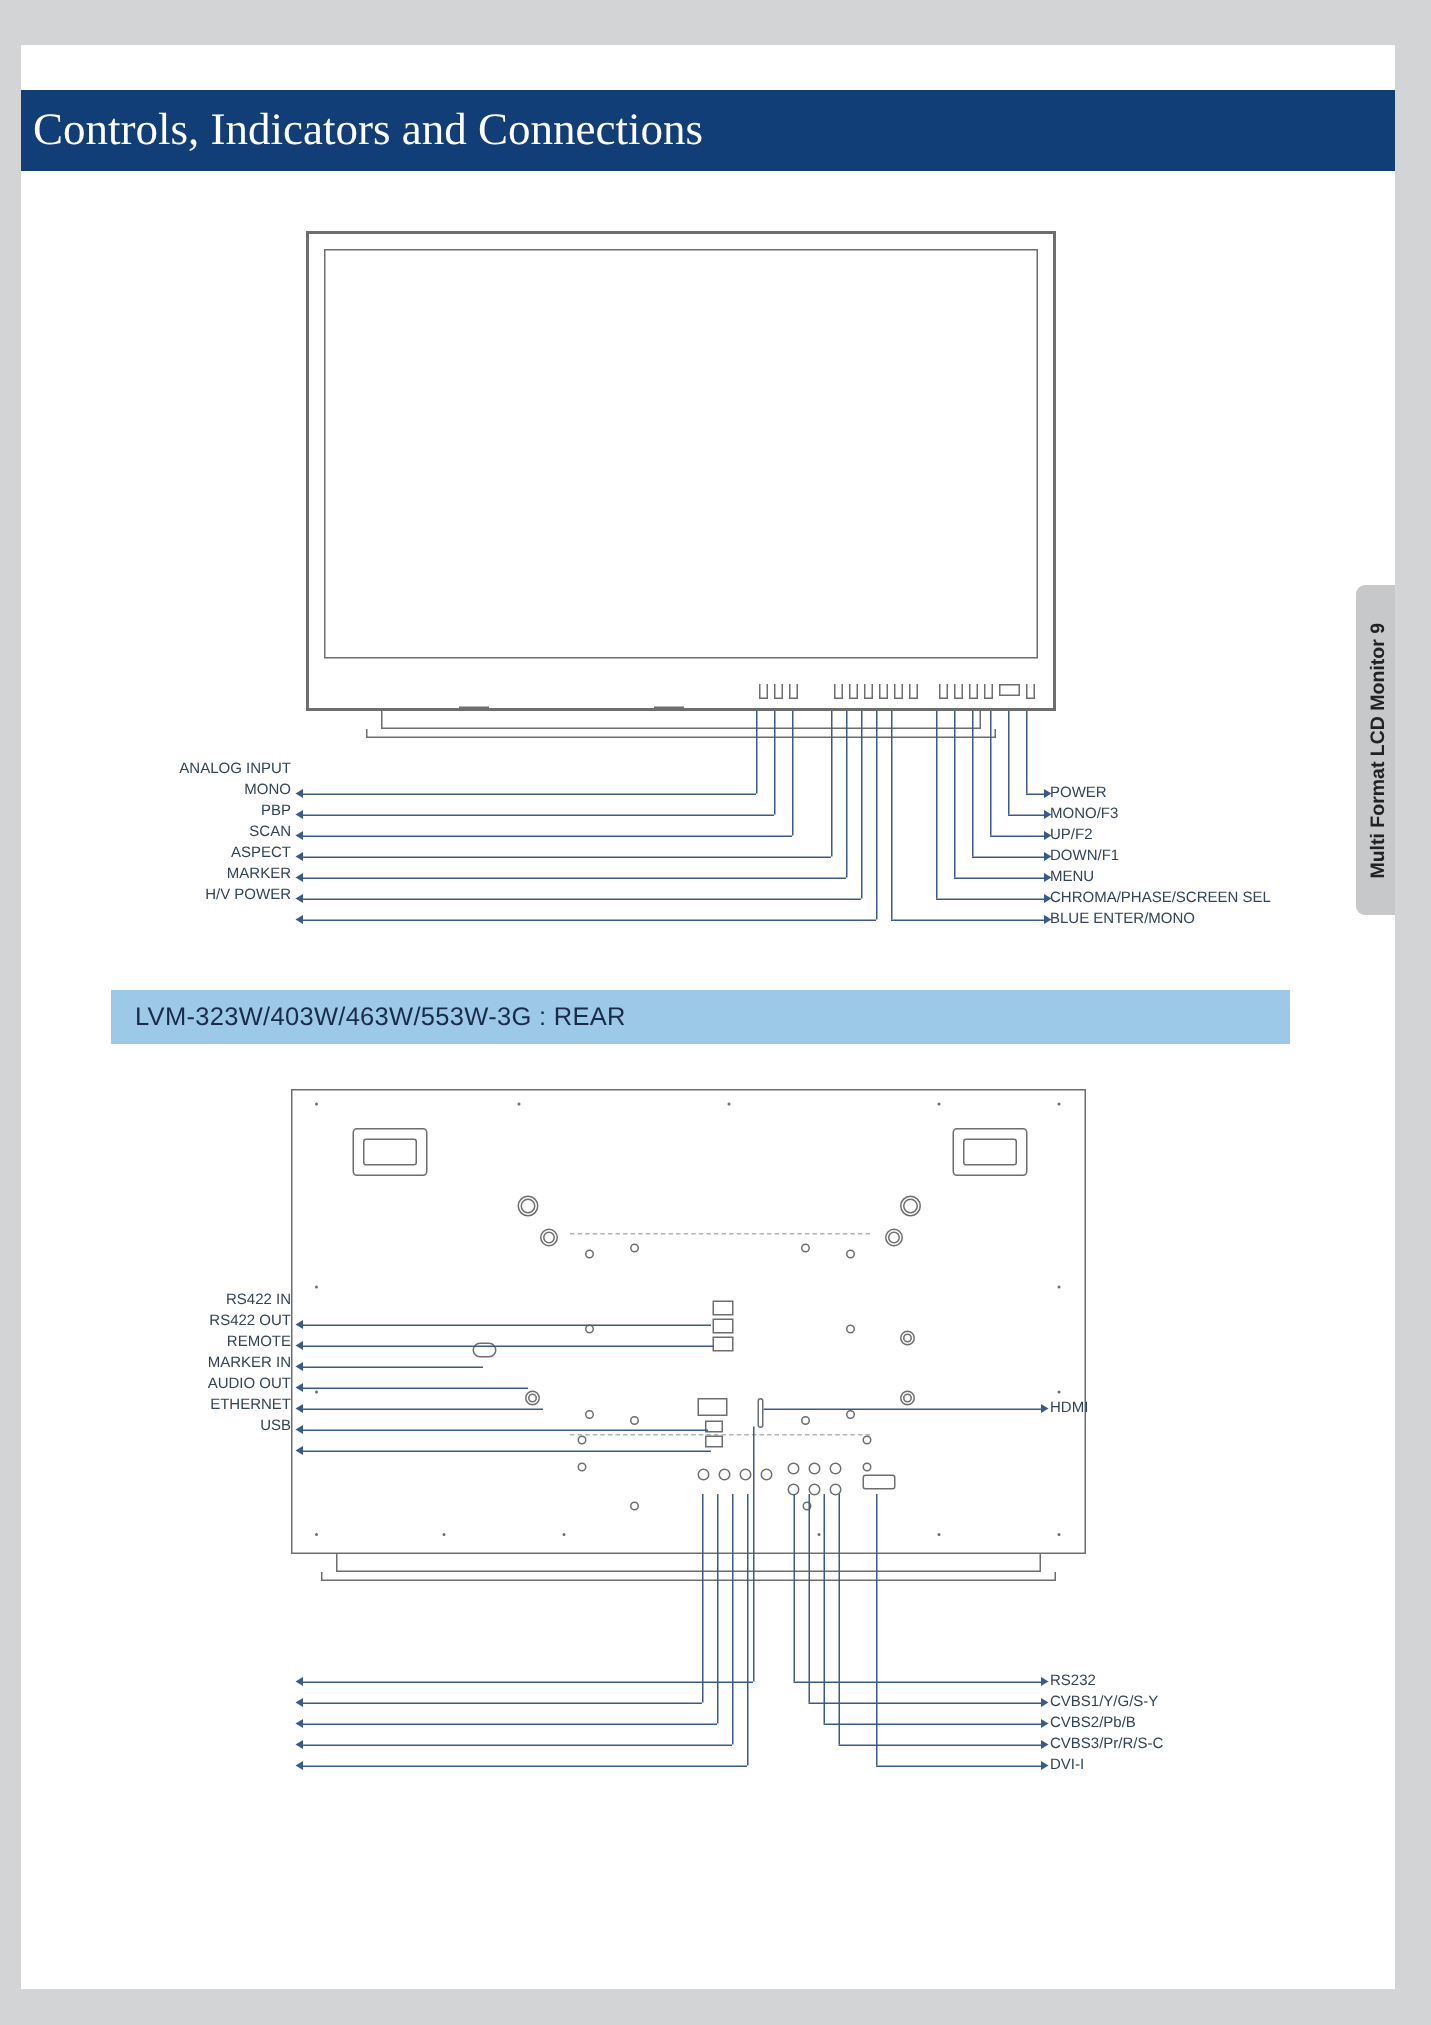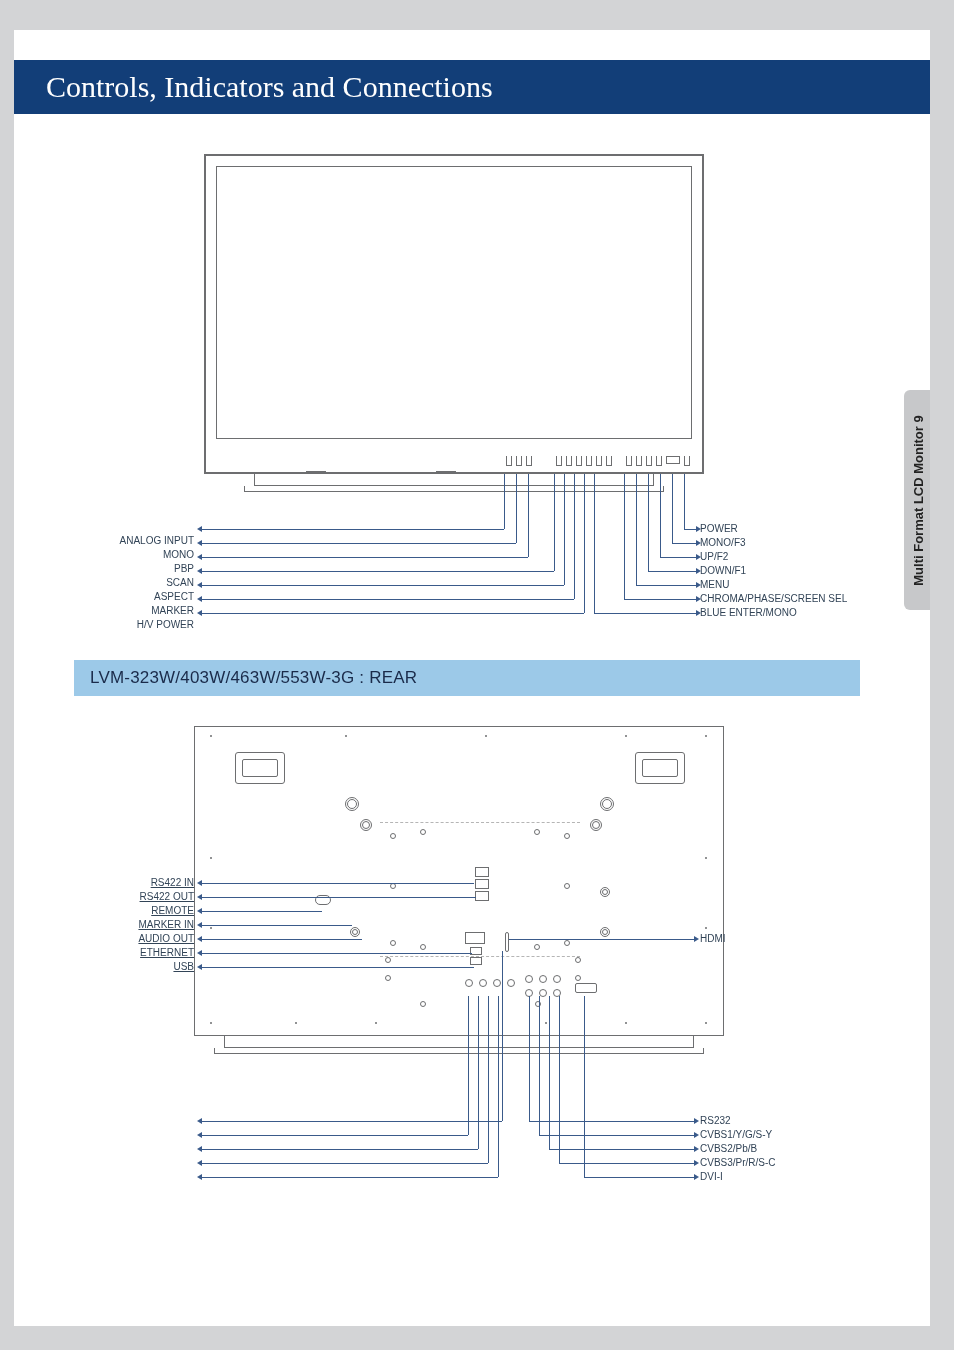--- a/index.html
+++ b/index.html
@@ -14,21 +14,21 @@
   .page {
     background: #fff;
     width: 100%;
     height: 100%;
     position: relative;
     overflow: hidden;
   }
   .title-bar {
     background: #123e78;
     color: #fff;
-    padding: 10px 32px;
+    padding: 10px 8px;
     font-family: Georgia, 'Times New Roman', serif;
     font-size: 30px;
     font-weight: 400;
     margin-top: 30px;
   }
   .section-bar {
     background: #9cc9e8;
     color: #1a2b4a;
     font-size: 17px;
     font-weight: 400;
@@ -253,21 +253,21 @@
           <span></span>
         <span class="wide"></span>
         <span></span>
       </div>
       <div class="speaker-slot" style="top:315px;left:100px;"></div>
       <div class="speaker-slot" style="top:315px;left:230px;"></div>
     </div>
     <div class="monitor-stand"></div>
     <div class="monitor-stand2"></div>
 
-    <div class="labels-left" style="top:400px;">
+    <div class="labels-left" style="top:372px;">
       <div>ANALOG INPUT</div>
       <div>MONO</div>
       <div>PBP</div>
       <div>SCAN</div>
       <div>ASPECT</div>
       <div>MARKER</div>
       <div>H/V POWER</div>
     </div>
 
     <div class="labels-right" style="top:388px;">
@@ -417,21 +417,21 @@
       <div class="vesa-hole" style="left:190px; bottom:54px;"></div>
       <div class="vesa-hole" style="left:380px; bottom:54px;"></div>
       <div class="vesa-hole" style="left:190px; top:230px;"></div>
       <div class="vesa-hole" style="left:380px; top:230px;"></div>
       <div class="vesa-hole" style="left:225px; bottom:28px;"></div>
       <div class="vesa-hole" style="left:340px; bottom:28px;"></div>
     </div>
     <div class="rear-stand1"></div>
     <div class="rear-stand2"></div>
 
-    <div class="labels-left" style="top:160px;text-decoration:underline;">
+    <div class="labels-left" style="top:144px;">
       <div>RS422 IN</div>
       <div>RS422 OUT</div>
       <div>REMOTE</div>
       <div>MARKER IN</div>
       <div>AUDIO OUT</div>
       <div>ETHERNET</div>
       <div>USB</div>
     </div>
 
     <div class="labels-right" style="top:216px;">

